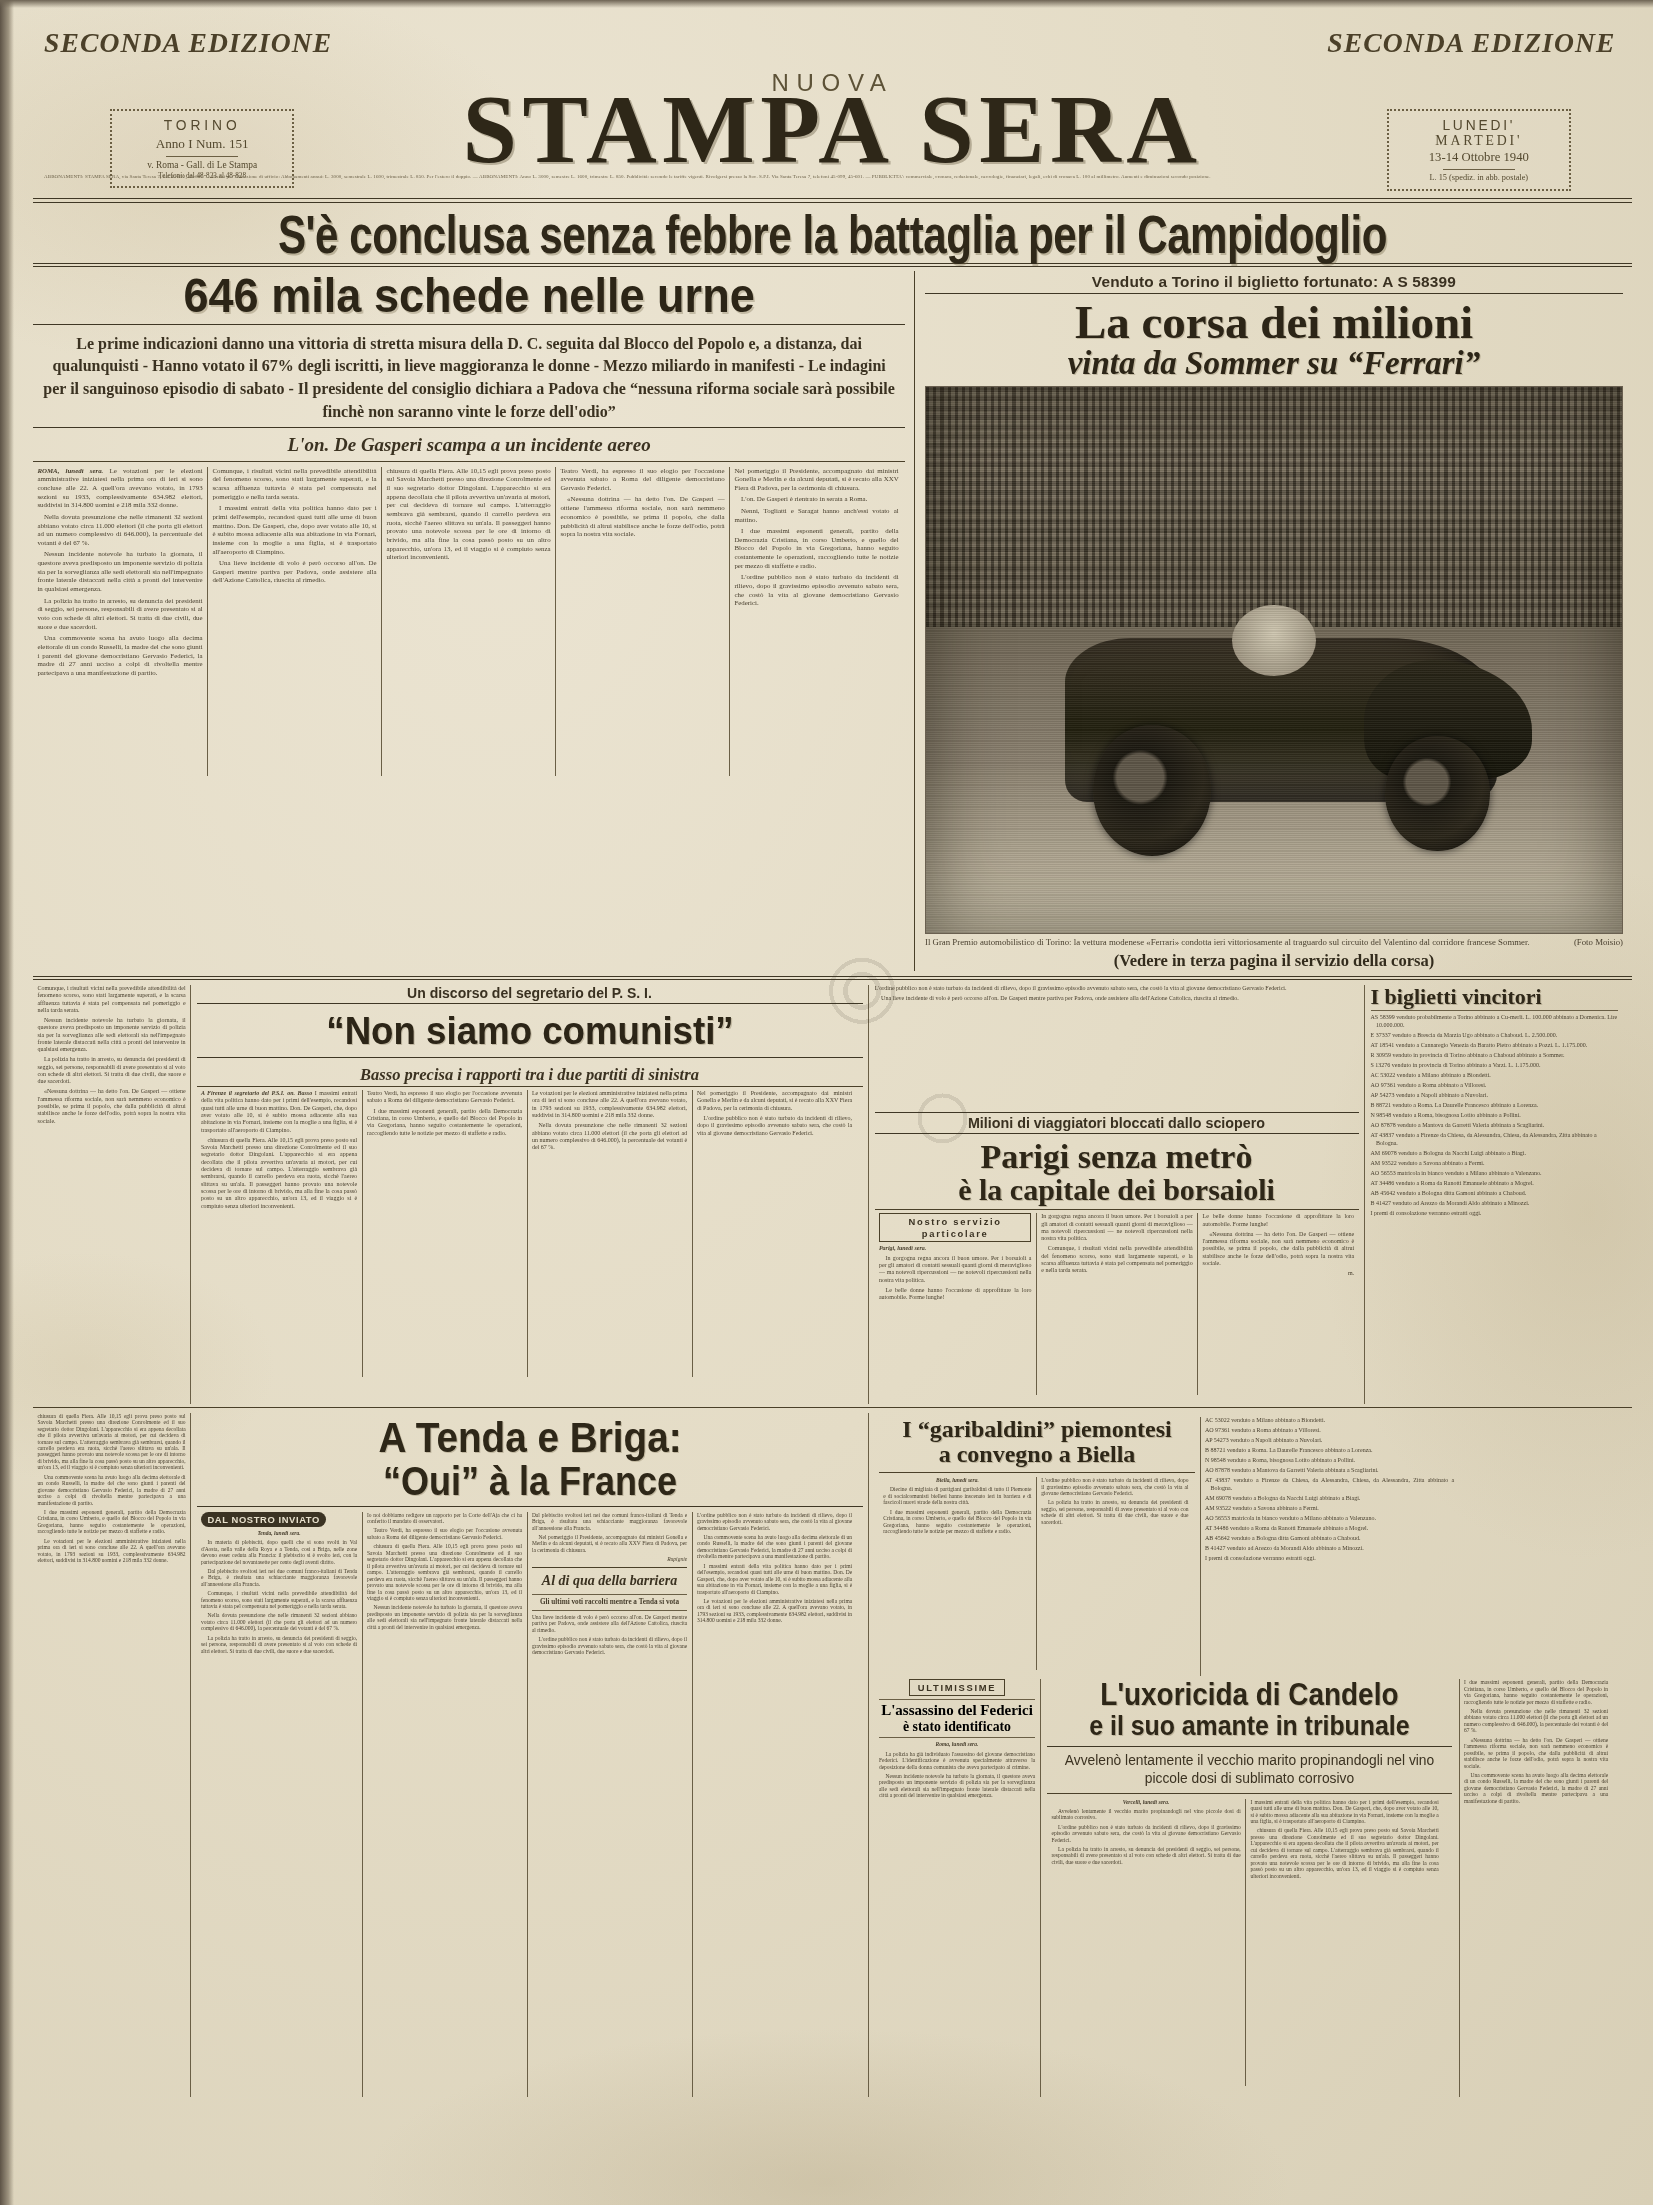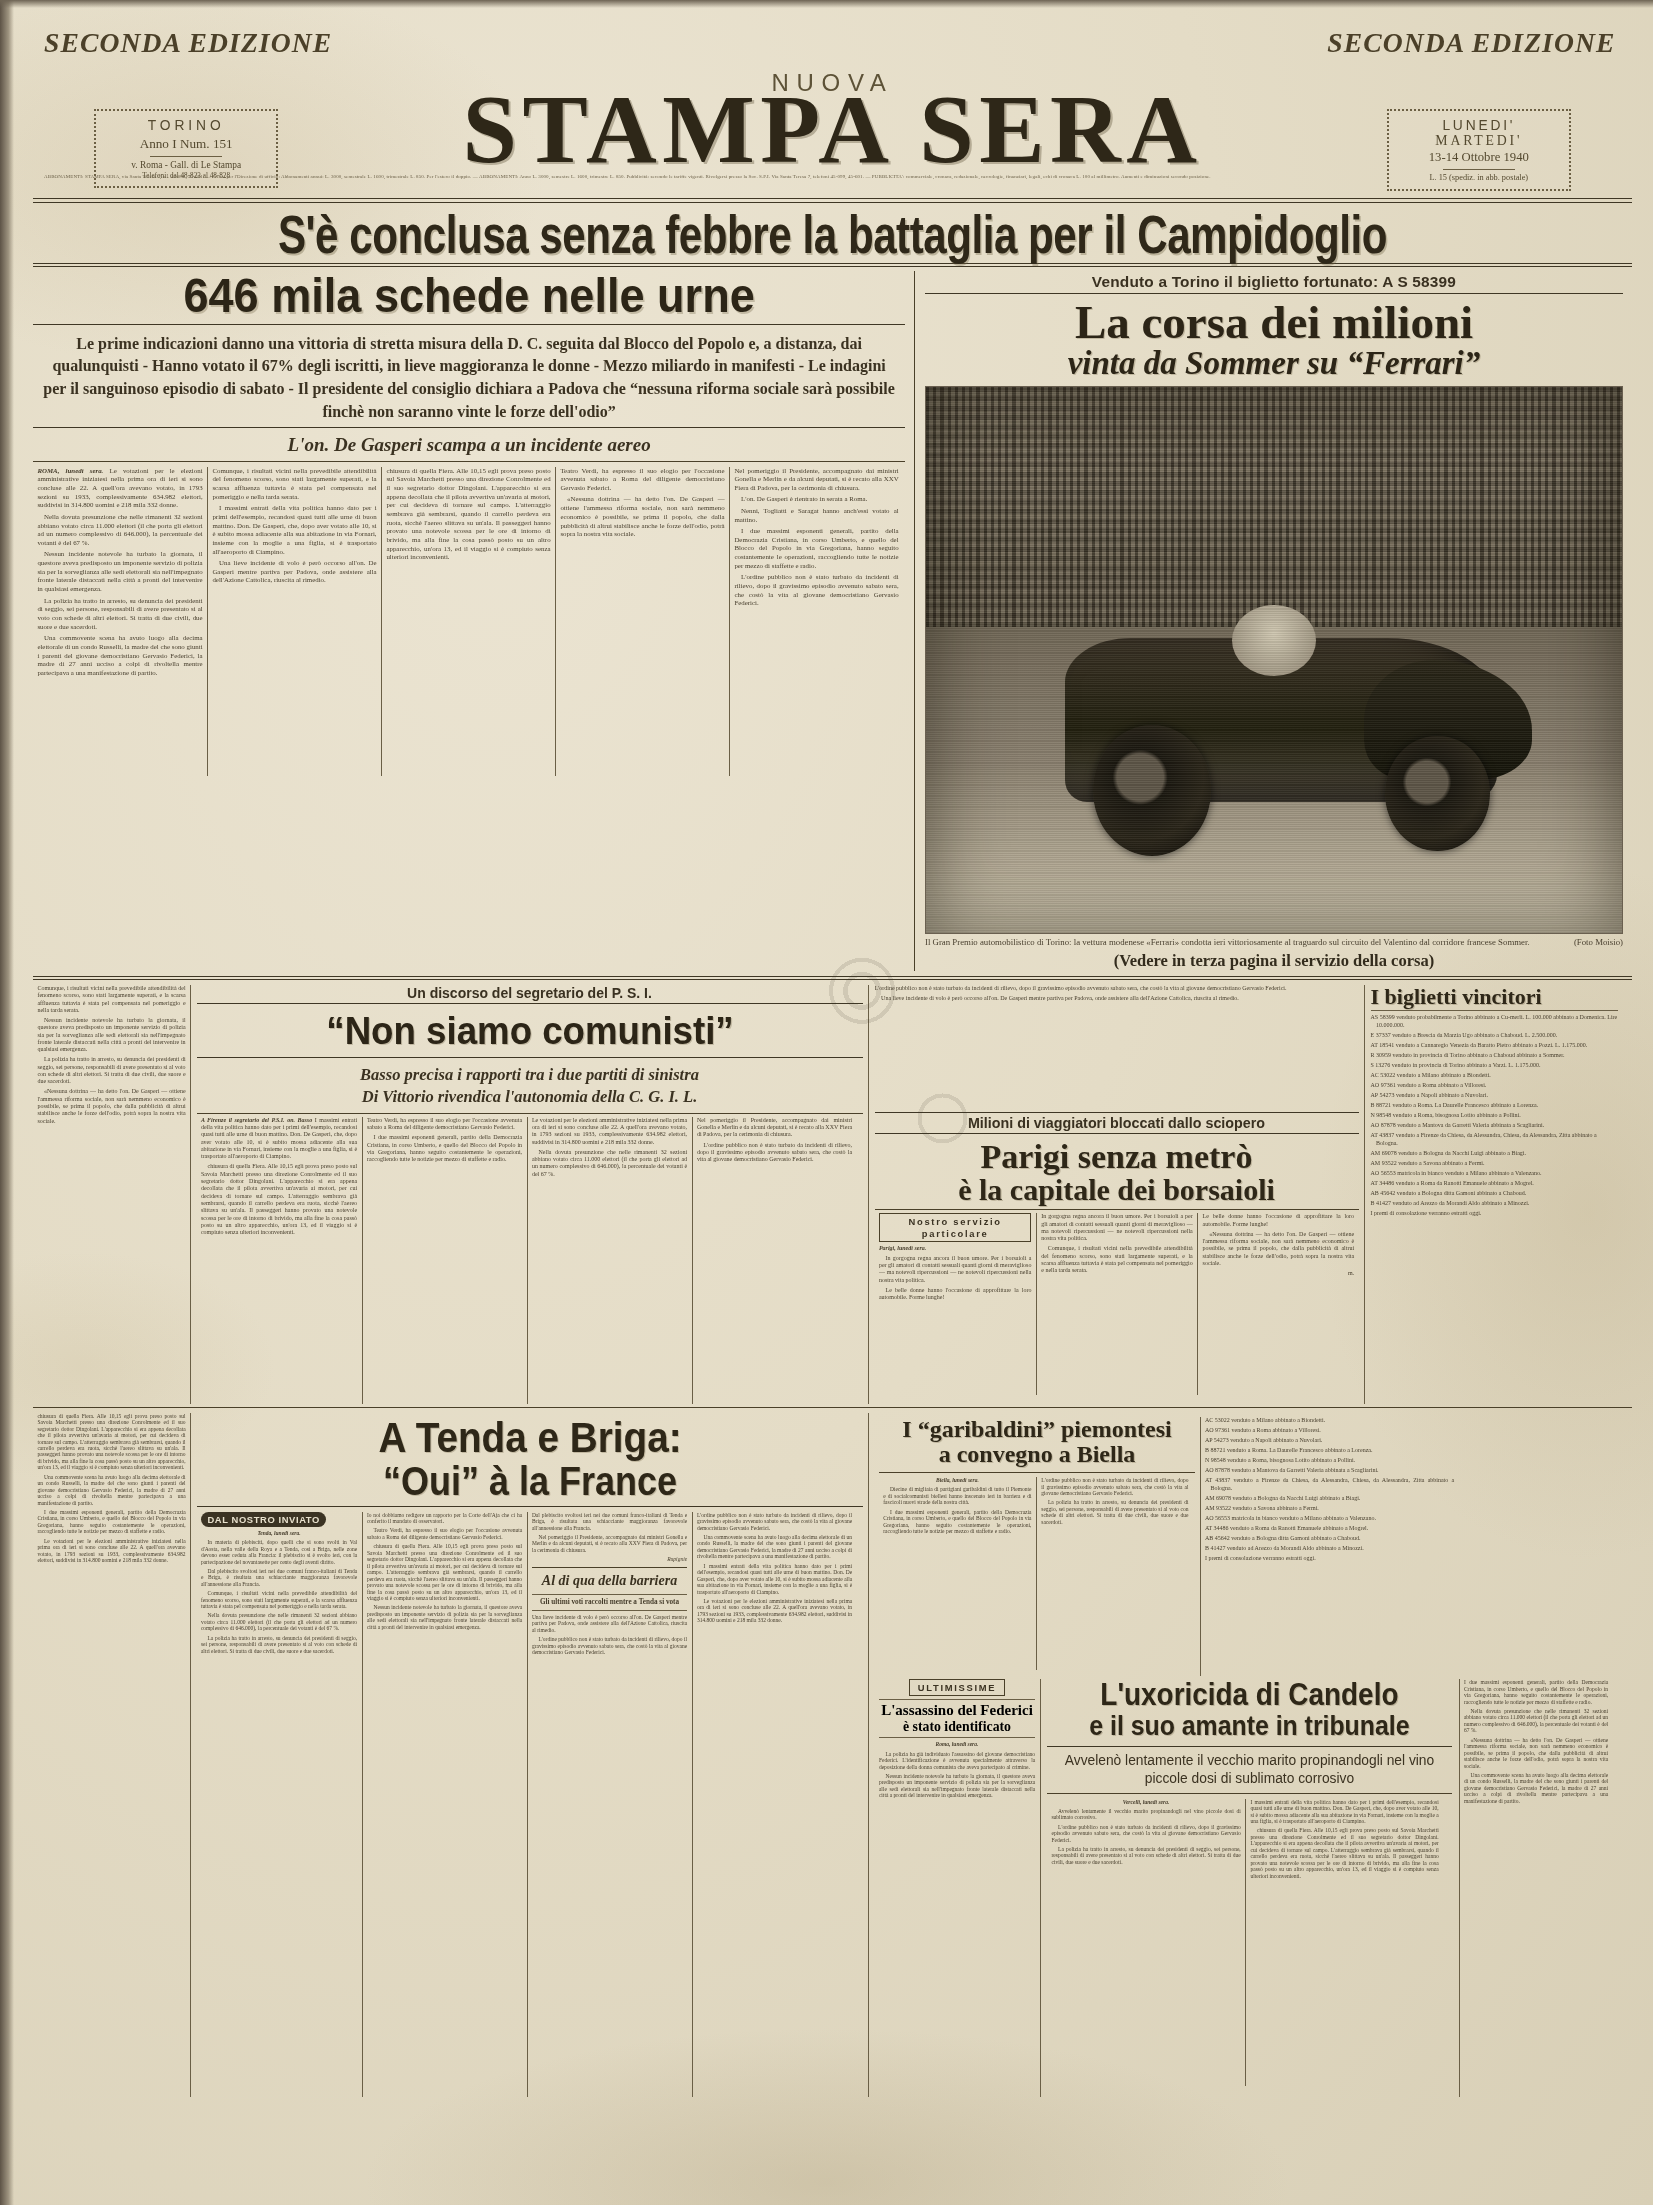--- a/index.html
+++ b/index.html
@@ -33,21 +33,21 @@
 
   
   .mh{position:relative;height:182px;}
   .secedL{position:absolute;left:11px;top:13.2px;font-family:"Liberation Serif",serif;font-weight:bold;font-style:italic;font-size:27.6px;letter-spacing:1.1px;color:#4b4029;}
   .secedR{position:absolute;right:16.5px;top:13.2px;font-family:"Liberation Serif",serif;font-weight:bold;font-style:italic;font-size:27.6px;letter-spacing:1.1px;color:#4b4029;}
   .nuova{position:absolute;left:0;right:0;top:55px;text-align:center;font-size:24px;letter-spacing:7.7px;color:#5d5237;font-family:"Liberation Sans",sans-serif;}
   .logo{position:absolute;left:0;right:0;top:66px;text-align:center;
     font-family:"Liberation Serif",serif;font-weight:bold;font-size:98px;letter-spacing:5.5px;
     color:#2e2718;line-height:1;text-shadow:2.2px 2.2px 0 rgba(90,78,52,.35);}
   .mbox{position:absolute;border:2.2px dotted #6b5f43;padding:6.6px 7.7px 5.5px;text-align:center;color:#54492f;background:rgba(255,255,255,0.04);}
-  .mbox.left{left:61px;top:95px;width:165px;}
+  .mbox.left{left:77px;top:95px;width:165px;}
   .mbox.right{right:61px;top:95px;width:165px;}
   .mbox .b1{font-size:13.8px;letter-spacing:3.9px;font-family:"Liberation Sans",sans-serif;}
   .mbox .b2{font-size:13.2px;margin-top:2.8px;font-family:"Liberation Serif",serif;}
   .mbox .bhr{border-top:1.1px solid #6b5f43;width:72px;margin:3.9px auto 3.3px;}
   .mbox .b3{font-size:9.4px;line-height:1.2;}
   .mbox .b4{font-size:7.2px;line-height:1.2;margin-top:1.1px;}
   .mbox.right .b1{font-size:13.8px;letter-spacing:2.8px;}
   .mbox.right .b2{font-size:13.8px;letter-spacing:2.8px;margin-top:0;}
   .mbox.right .b3{font-size:12.7px;font-family:"Liberation Serif",serif;margin-top:1.1px;}
   .mbox.right .b4{font-size:8.3px;}
@@ -268,21 +268,20 @@
         <p>La polizia ha tratto in arresto, su denuncia dei presidenti di seggio, sei persone, responsabili di avere presentato si al voto con schede di altri elettori. Si tratta di due civili, due suore e due sacerdoti.</p>
         <p>«Nessuna dottrina — ha detto l'on. De Gasperi — ottiene l'ammessa riforma sociale, non sarà nemmeno economico è possibile, se prima il popolo, che dalla pubblicità di altrui stabilisce anche le forze dell'odio, potrà sopra la nostra vita sociale.</p>
       </div>
 
       <div class="colsep" style="width:678px;padding:0 5.5px;box-sizing:border-box">
         <div class="sectkick" style="font-size:14px;padding-bottom:2.2px">Un discorso del segretario del P. S. I.</div>
         <div class="rule1"></div>
         <div class="quotehl" style="padding:6.6px 0 5.5px">“Non siamo comunisti”</div>
         <div class="rule1"></div>
         <div class="sectsub" style="font-size:16.5px;padding-top:5.5px">Basso precisa i rapporti tra i due partiti di sinistra</div>
-        <div class="sectsub" style="font-size:16.5px;padding-bottom:4.4px">Di Vittorio rivendica l'autonomia della C. G. I. L.</div>
         <div class="rule2"></div>
 
         <div class="bodywrap" style="height:287px;overflow:hidden;margin-top:3.3px">
           <div class="bcol tiny" style="width:165px">
             <p class="first"><span class="datel">A Firenze il segretario del P.S.I. on. Basso</span> <span>I massimi entrati della vita politica hanno dato per i primi dell'esempio, recandosi quasi tutti alle urne di buon mattino. Don. De Gasperi, che, dopo aver votato alle 10, si è subito mossa adiacente alla sua abitazione in via Fornari, insieme con la moglie a una figlia, si è trasportato all'aeroporto di Ciampino.</span></p>
             <p>chiusura di quella Fiera. Alle 10,15 egli prova preso posto sul Savoia Marchetti presso una direzione Conrolmente ed il suo segretario dottor Dingolani. L'apparecchio si era appena decollata che il pilota avvertiva un'avaria ai motori, per cui decideva di tornare sul campo. L'atterraggio sembrava già sembrarsi, quando il carrello perdeva era ruota, sicchè l'aereo slittava su un'ala. Il passeggeri hanno provato una notevole scossa per le ore di intorno di brivido, ma alla fine la cosa passò posto su un altro apparecchio, un'ora 13, ed il viaggio si è compiuto senza ulteriori inconvenienti.</p>
           </div>
           <div class="bcol tiny colsep" style="width:165px">
             <p class="first">Teatro Verdi, ha espresso il suo elogio per l'occasione avvenuta sabato a Roma del diligente democristiano Gervasio Federici.</p>
             <p>I due massimi esponenti generali, partito della Democrazia Cristiana, in corso Umberto, e quello del Blocco del Popolo in via Gregoriana, hanno seguito costantemente le operazioni, raccogliendo tutte le notizie per mezzo di staffette e radio.</p>

